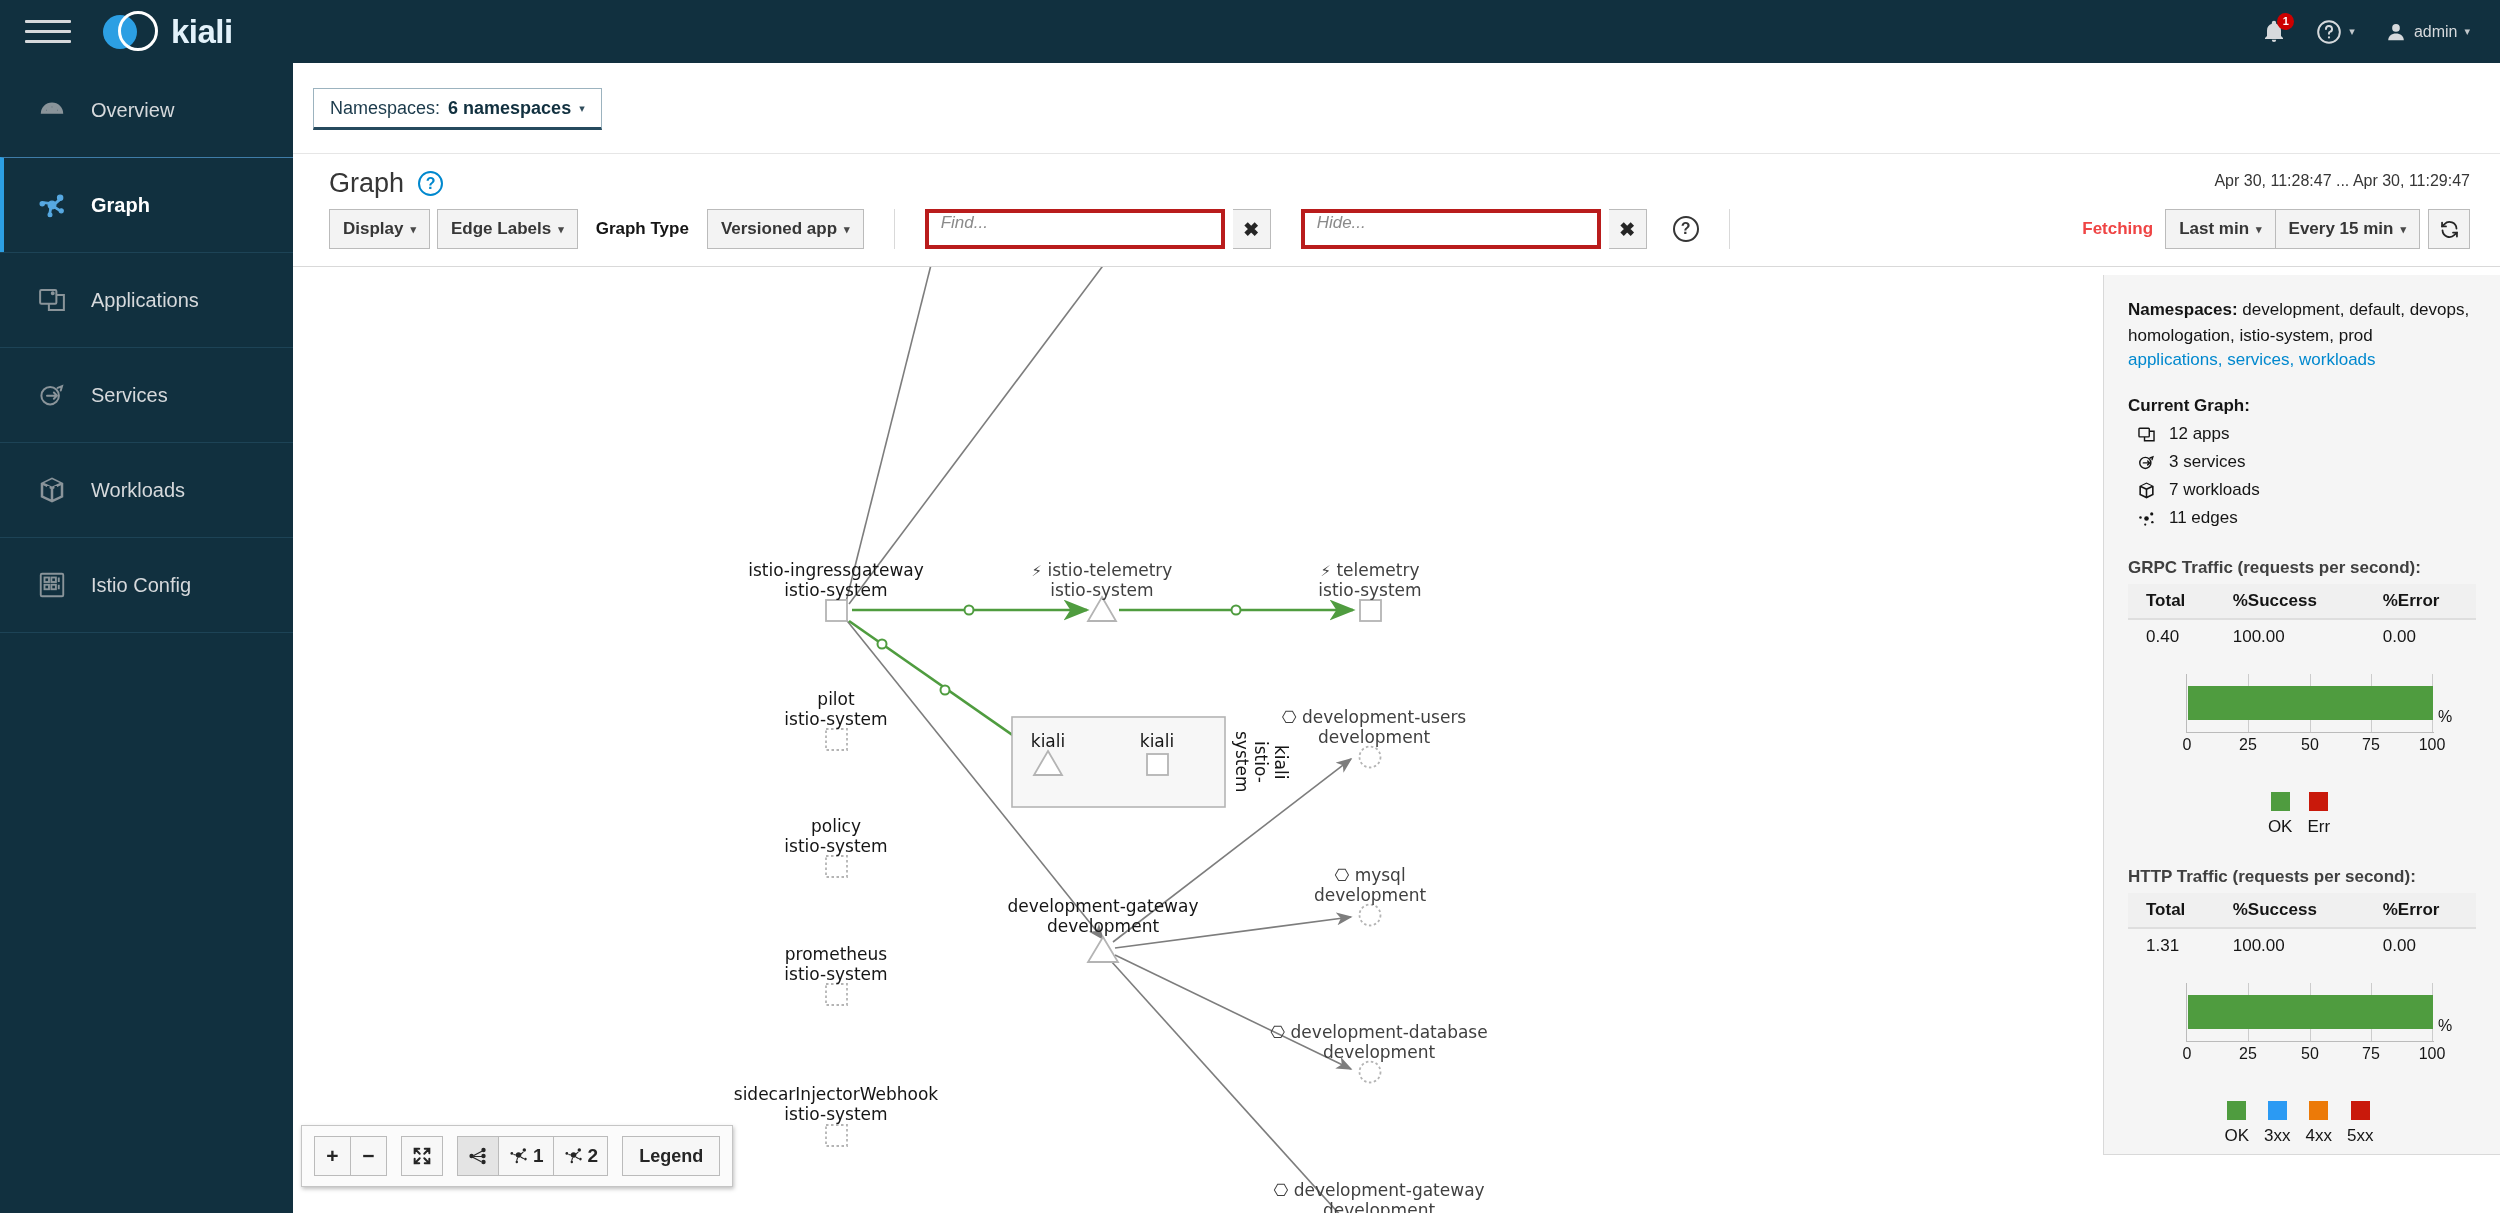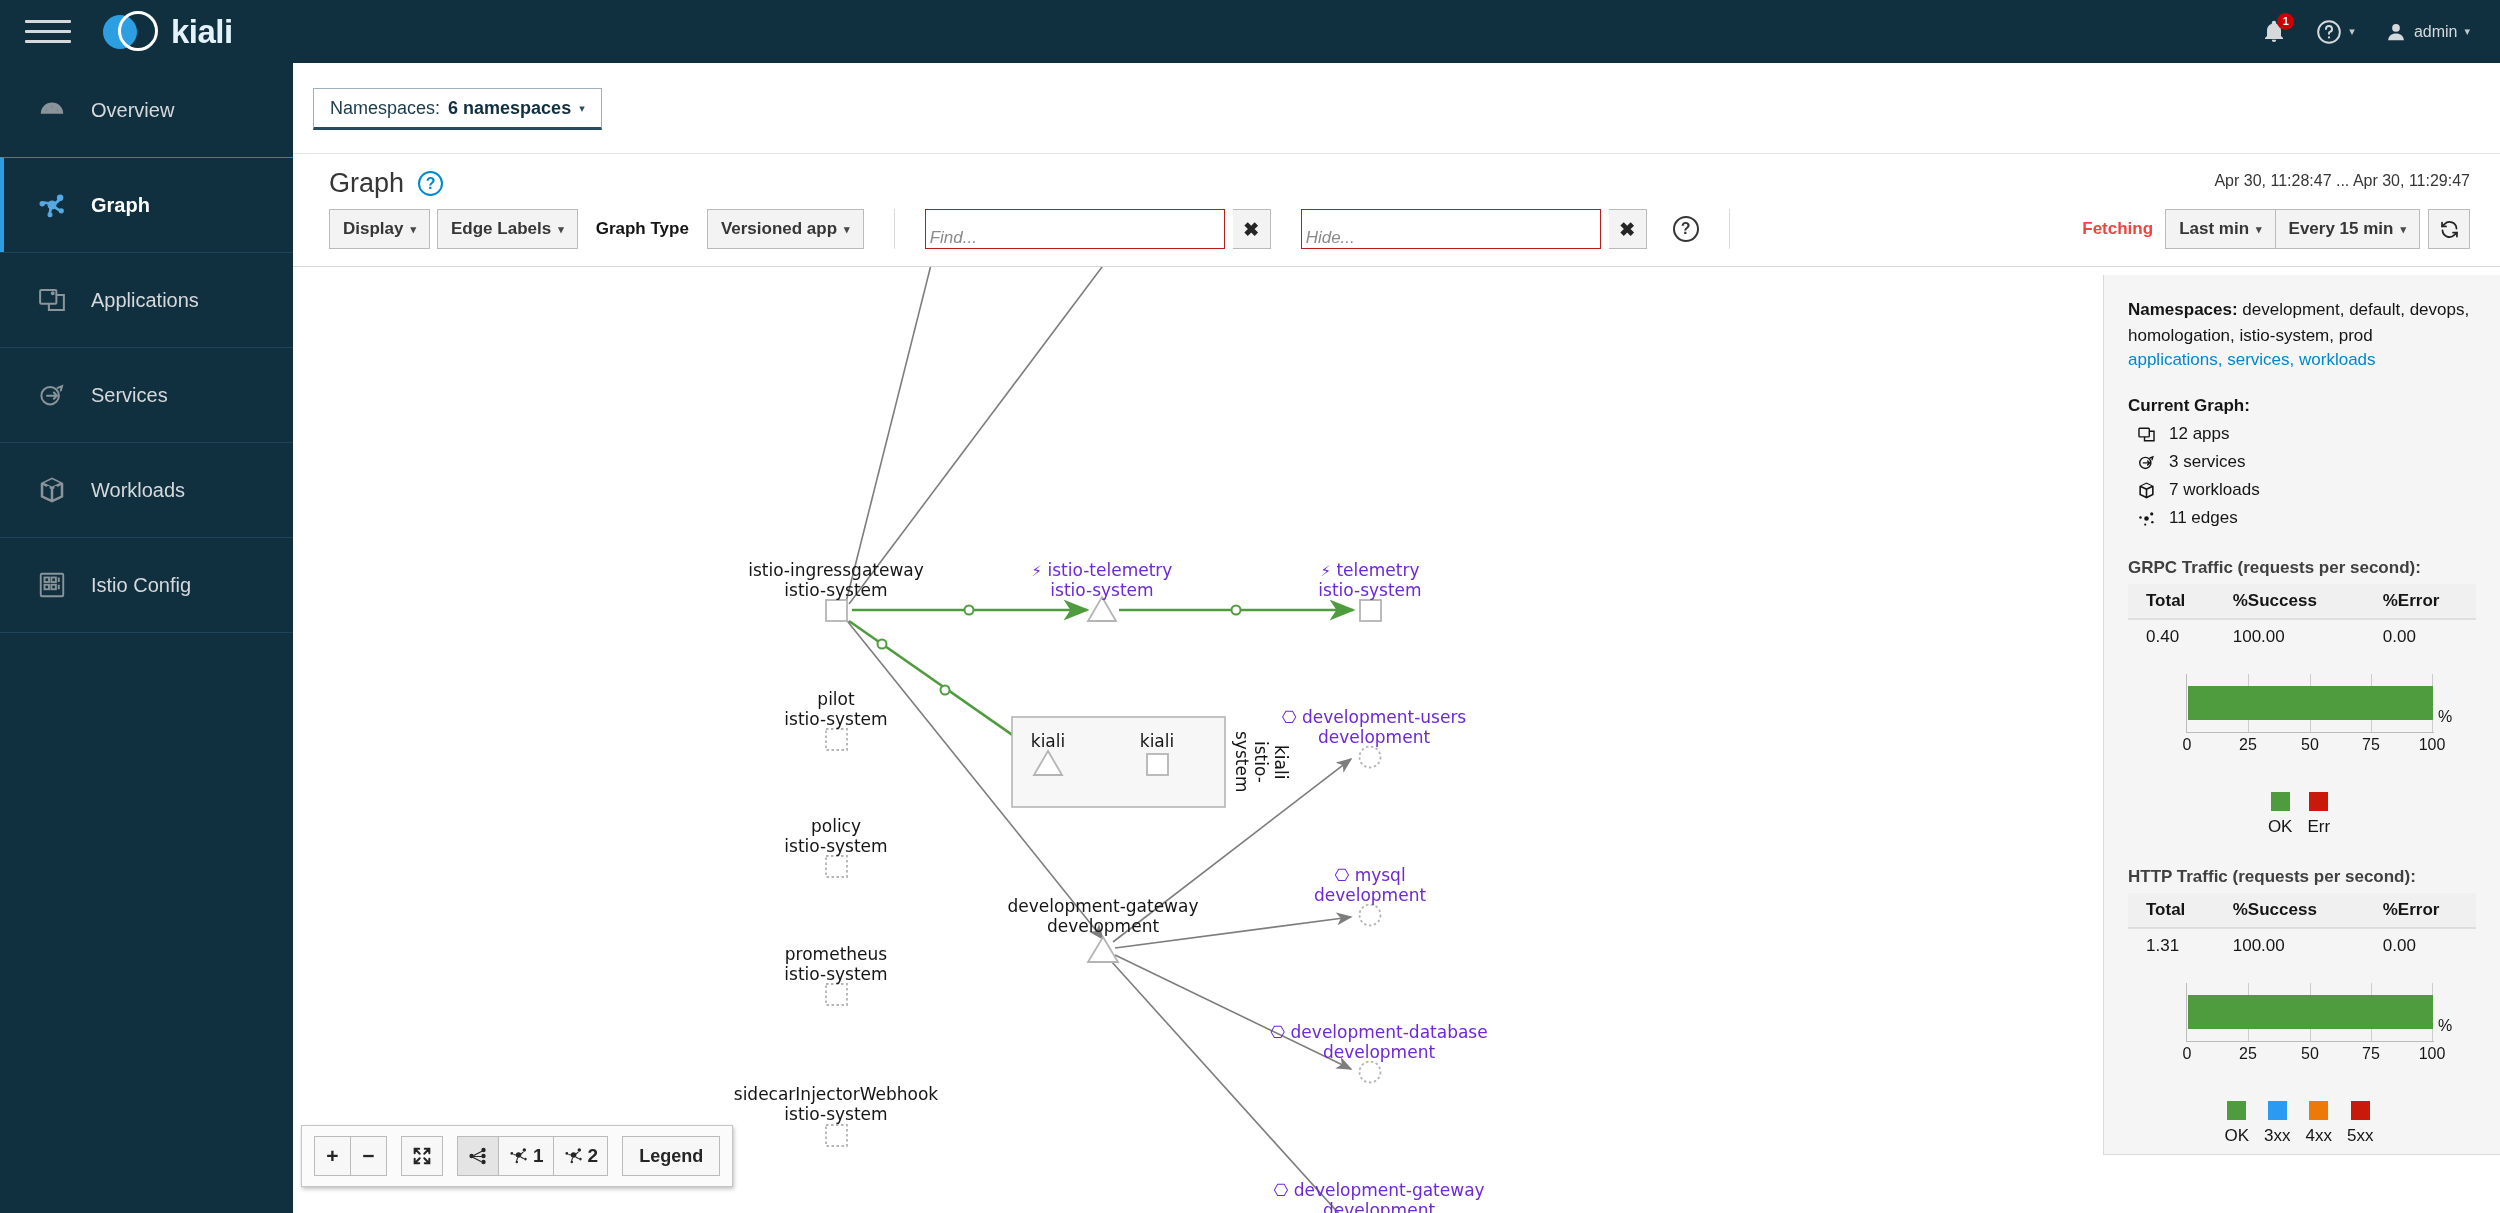--- a/index.html
+++ b/index.html
@@ -110,22 +110,22 @@
   .btn {
     height: 40px; border: 1px solid #bbb; background: #f3f3f3;
     display: flex; align-items: center; padding: 0 13px;
     font-size: 17px; color: #363636; cursor: pointer; gap: 7px;
     font-weight: bold;
   }
   .btn + .btn { margin-left: -1px; }
   .lbl-static { font-size: 17px; color: #151515; font-weight: bold; padding: 0 10px; }
   .vdiv { width: 1px; height: 40px; background: #d9d9d9; margin: 0 22px; }
   .inp {
-    height: 40px; border: 1px solid #b91c1c; background: #fff;
-    width: 300px; display: flex; align-items: flex-end; padding-left: 4px;
+    height: 40px; border: 4px solid #b91c1c; background: #fff;
+    width: 300px; display: flex; align-items: flex-start; padding-left: 12px;
     font-size: 17px; color: #8a8a8a; font-style: italic;
   }
   .inp-x {
     height: 40px; width: 38px; border: 1px solid #bbb; border-left: none;
     background: #f3f3f3; display: flex; align-items: center; justify-content: center;
     font-size: 19px; color: #252525; cursor: pointer; font-weight: bold;
   }
   .help-circle2 {
     width: 26px; height: 26px; border-radius: 50%;
     border: 2px solid #363636; color: #363636;
@@ -148,21 +148,21 @@
     background: #fff; overflow: hidden;
   }
   .graph-svg { position: absolute; top: 0; left: 0; }
 
   .node-label {
     position: absolute; text-align: center;
     font-size: 17px; line-height: 1.17; color: #151515;
     white-space: nowrap; transform: translateX(-50%);
     font-family: "DejaVu Sans", sans-serif;
   }
-  .node-label.purple { color: #6d28d9; }
+  .node-label.purple { color: #404040; }
   .node-label .bolt { font-size: 15px; }
 
   .group-label {
     position: absolute; font-size: 17px; line-height: 1.15; color: #151515;
     writing-mode: vertical-rl; text-align: center;
     font-family: "DejaVu Sans", sans-serif;
   }
   .inner-label {
     position: absolute; font-size: 17px; color: #151515; transform: translateX(-50%);
     font-family: "DejaVu Sans", sans-serif;

